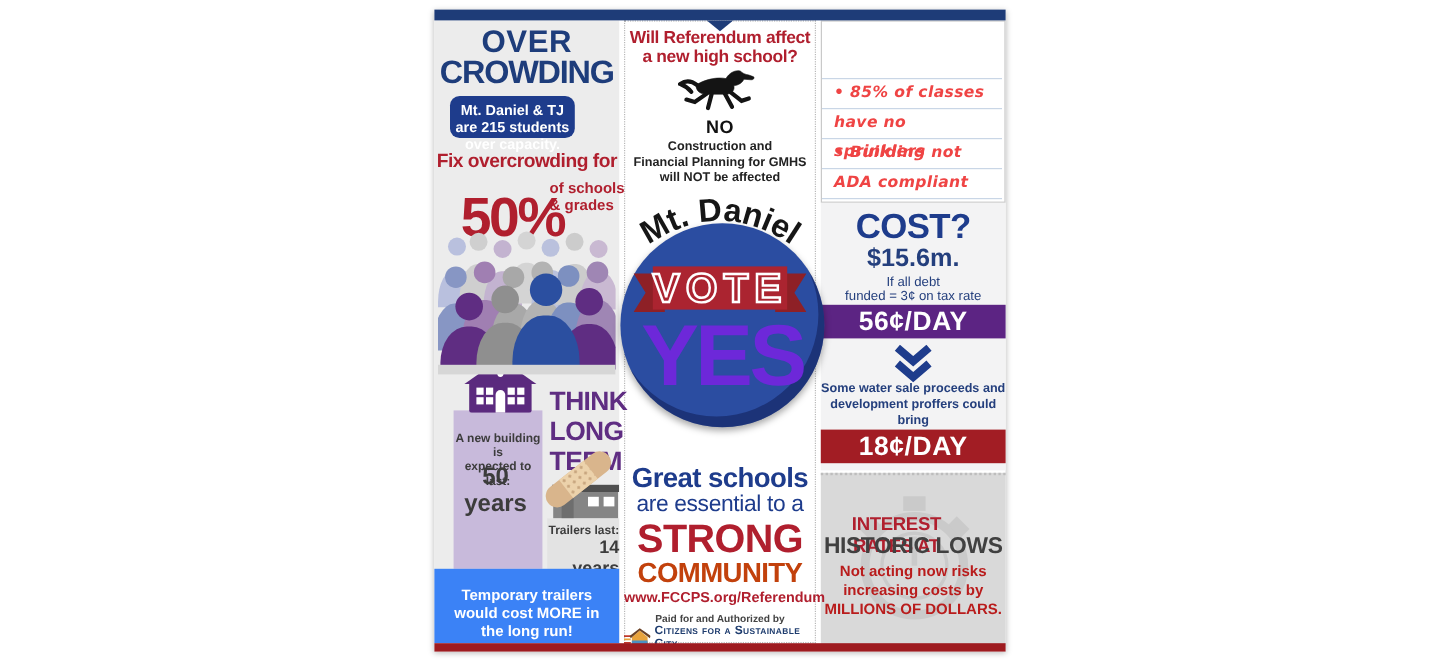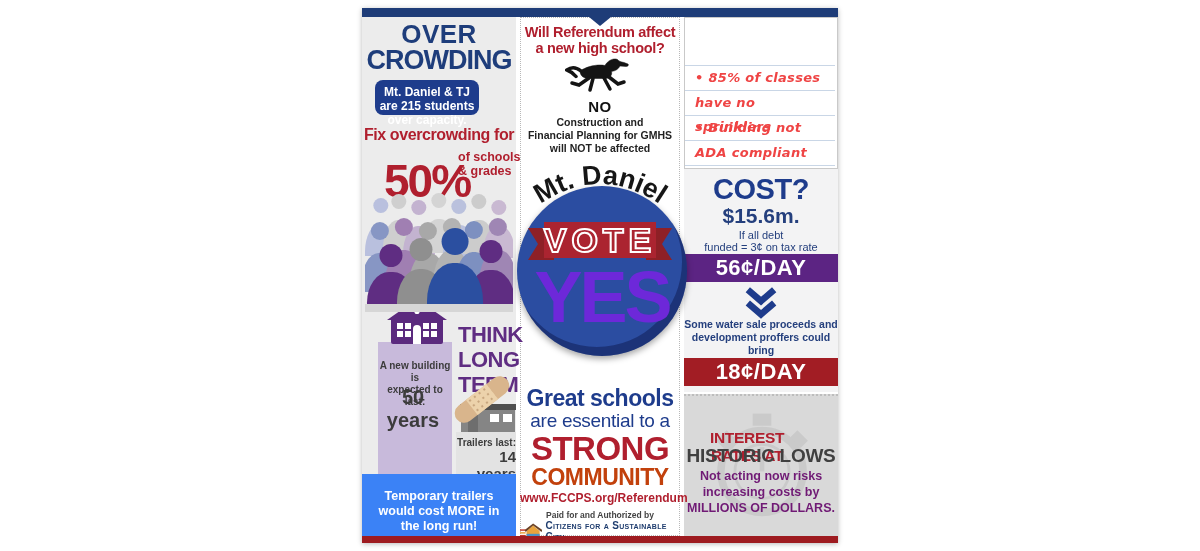--- a/index.html
+++ b/index.html
@@ -83,21 +83,21 @@
   .purple-bar{left:322px;top:246px;width:154px;height:28px;background:#5c2483;color:#fff;font-weight:bold;
     font-size:22px;text-align:center;line-height:28px;letter-spacing:.5px;z-index:2;}
   .chevron-wrap{left:380px;top:279px;z-index:2;}
   .reduction-note{left:322px;top:310px;width:154px;text-align:center;color:#243f7d;font-weight:bold;
     font-size:10.5px;line-height:13px;}
   .red-bar{left:322px;top:350px;width:154px;height:28px;background:#a21d24;color:#fff;font-weight:bold;
     font-size:22px;text-align:center;line-height:28px;letter-spacing:.5px;z-index:2;}
   .watermark{left:344px;top:392px;z-index:0;opacity:.5;}
   .interest-title1{left:322px;top:421px;width:126px;text-align:center;color:#b01f2e;font-weight:bold;font-size:15.5px;letter-spacing:-.3px;z-index:2;}
   .interest-title2{left:322px;top:437px;width:154px;text-align:center;color:#404040;font-weight:bold;font-size:19px;letter-spacing:-.3px;z-index:2;}
-  .interest-note{left:322px;top:460px;width:154px;text-align:center;color:#701a75;font-weight:bold;
+  .interest-note{left:322px;top:460px;width:154px;text-align:center;color:#b91c1c;font-weight:bold;
     font-size:12.5px;line-height:16px;z-index:2;}
 </style>
 </head>
 <body>
 
 <div id="poster">
 
   <div class="abs col-left-bg"></div>
   <div class="abs col-mid-bg"></div>
   <div class="abs paper-panel"></div>

